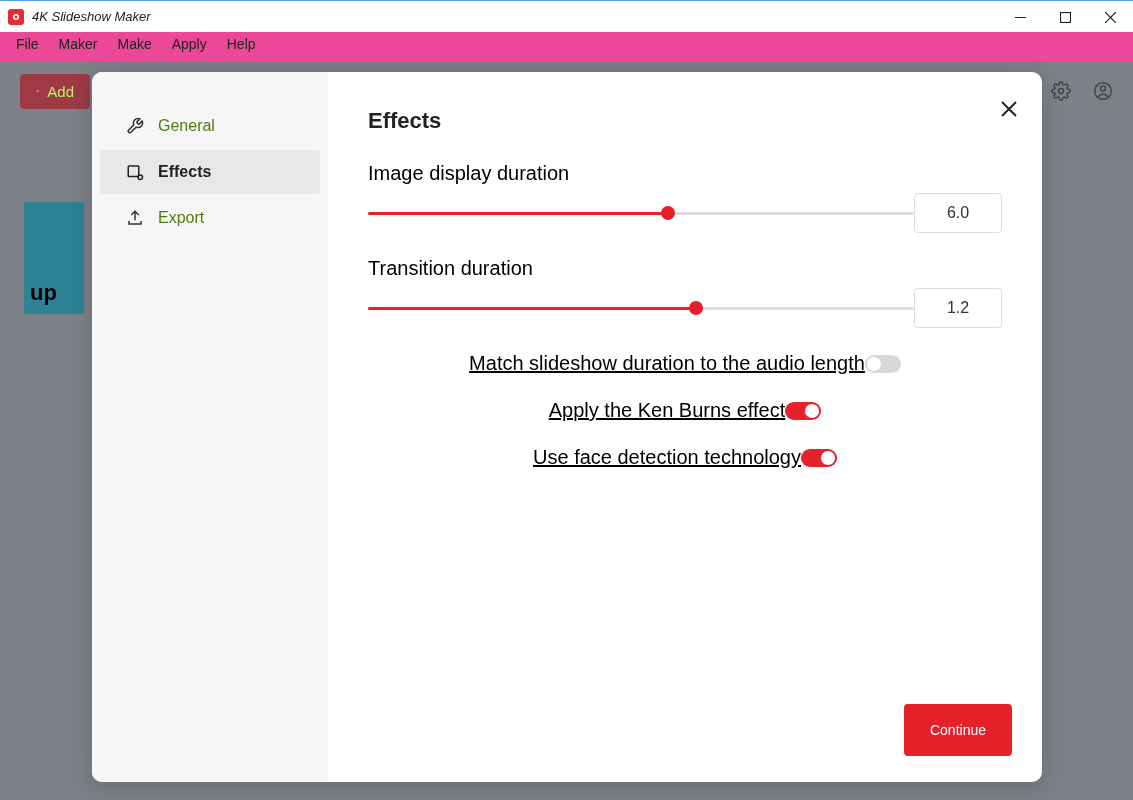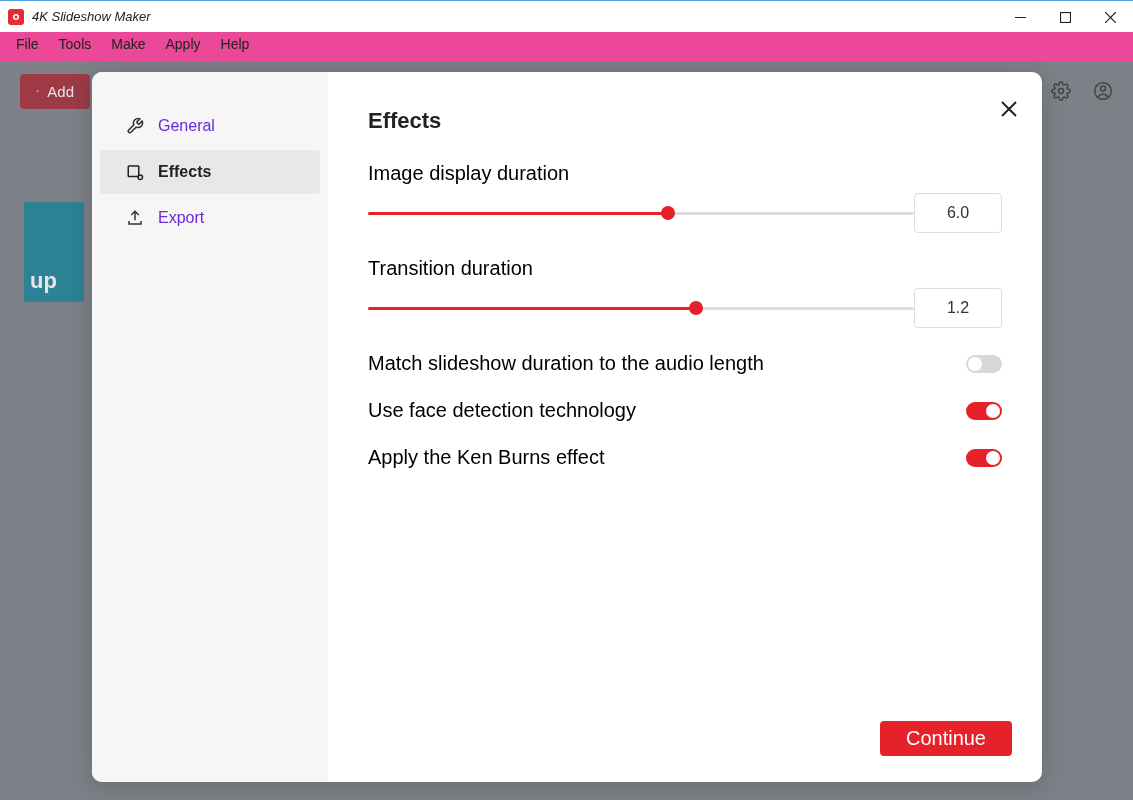--- a/index.html
+++ b/index.html
@@ -29,45 +29,45 @@
 
   .main {
     height: calc(800px - 62px); background: #7d8187; position: relative; overflow: hidden;
   }
 
   .toolbar-bg {
     height: 58px; background: #7d8187; display: flex; align-items: center; padding: 0 20px;
     justify-content: space-between;
   }
   .add-btn {
-    background: #9d3a46; color: #e5e5e5; padding: 9px 16px; border-radius: 4px;
+    background: #9d3a46; color: #bef264; padding: 9px 16px; border-radius: 4px;
     display: flex; align-items: center; gap: 8px; font-size: 15px; cursor: pointer;
     width: 70px; overflow: hidden; white-space: nowrap;
   }
   .toolbar-right { display: flex; gap: 22px; align-items: center; color: #444; }
   .toolbar-icon { width: 20px; height: 20px; cursor: pointer; }
 
   .thumb {
-    position: absolute; left: 24px; top: 140px; width: 60px; height: 100px;
+    position: absolute; left: 24px; top: 140px; width: 60px; height: 112px;
     background: #2d8296; display: flex; align-items: flex-end; justify-content: flex-start;
-    padding: 8px 6px; color: #e5e5e5; font-weight: 700; font-size: 22px; border-radius: 2px;
+    padding: 8px 6px; color: #000000; font-weight: 700; font-size: 22px; border-radius: 2px;
     overflow: hidden;
   }
 
   .dialog {
     position: absolute; left: 92px; top: 10px; width: 950px; height: 710px;
     background: #fff; border-radius: 10px; box-shadow: 0 4px 24px rgba(0,0,0,.18);
     display: flex; overflow: hidden;
   }
   .sidebar {
     width: 236px; background: #f6f6f7; padding-top: 32px; display: flex; flex-direction: column;
   }
   .side-item {
     display: flex; align-items: center; gap: 14px; padding: 13px 16px 13px 26px;
-    margin: 0 8px 2px 8px; border-radius: 4px; font-size: 16px; color: #6d28d9; cursor: pointer;
+    margin: 0 8px 2px 8px; border-radius: 4px; font-size: 16px; color: #4d7c0f; cursor: pointer;
   }
   .side-item.active { background: #e8e8ea; font-weight: 600; color: #222; }
   .side-item svg { width: 18px; height: 18px; flex-shrink: 0; }
 
   .panel {
     flex: 1; position: relative; padding: 36px 40px 30px 40px; display: flex; flex-direction: column;
   }
   .close-x {
     position: absolute; right: 24px; top: 28px; cursor: pointer; width: 18px; height: 18px;
     color: #222;
@@ -89,38 +89,38 @@
   .slider-thumb {
     width: 14px; height: 14px; background: #e62129; border-radius: 50%;
     position: absolute; top: 50%; transform: translate(-50%, -50%);
   }
   .value-box {
     width: 88px; height: 40px; border: 1px solid #ddd; border-radius: 4px;
     display: flex; align-items: center; justify-content: center; font-size: 16px; color: #333;
   }
 
   .toggle-row {
-    display: flex; align-items: center; justify-content: space-between; margin-bottom: 24px;
+    display: flex; align-items: center; justify-content: center; margin-bottom: 24px; text-decoration: underline;
   }
   .toggle-row .setting-label { margin-bottom: 0; }
   .toggle {
     width: 36px; height: 18px; border-radius: 10px; position: relative; cursor: pointer;
   }
   .toggle.off { background: #d8d8d8; }
   .toggle.on { background: #e62129; }
   .toggle-knob {
     width: 14px; height: 14px; background: #fff; border-radius: 50%; position: absolute;
     top: 2px;
   }
   .toggle.off .toggle-knob { left: 2px; }
   .toggle.on .toggle-knob { right: 2px; }
 
   .continue-btn {
     position: absolute; right: 30px; bottom: 26px; background: #e62129; color: #fff;
-    padding: 6px 26px; border-radius: 4px; font-size: 20px; cursor: pointer; border: none;
+    padding: 18px 26px; border-radius: 4px; font-size: 14px; cursor: pointer; border: none;
   }
 </style>
 </head>
 <body>
 
 <div class="title-bar">
   <div class="app-icon">
     <svg viewBox="0 0 10 10">
         <rect x="0" y="0" width="10" height="10" fill="#e52b34"></rect>
         <circle cx="5" cy="5" r="3" fill="#fff"></circle>
@@ -143,21 +143,21 @@
       <svg viewBox="0 0 11 11">
           <line x1="0" y1="0" x2="11" y2="11" stroke="#222" stroke-width="1.2"></line>
           <line x1="11" y1="0" x2="0" y2="11" stroke="#222" stroke-width="1.2"></line>
         </svg>
     </div>
   </div>
 </div>
 
 <div class="menu-bar">
   <div class="menu-item">File</div>
-  <div class="menu-item">Tools</div>
+  <div class="menu-item">Maker</div>
   <div class="menu-item">Make</div>
   <div class="menu-item">Apply</div>
   <div class="menu-item">Help</div>
 </div>
 
 <div class="main">
 
   <div class="toolbar-bg">
     <div class="add-btn">
       <svg width="14" height="14" viewBox="0 0 14 14">
@@ -243,29 +243,29 @@
       </div>
 
       <div class="toggle-row">
         <div class="setting-label">Match slideshow duration to the audio length</div>
         <div class="toggle off" id="tog1">
             <div class="toggle-knob"></div>
           </div>
       </div>
 
       <div class="toggle-row">
+        <div class="setting-label">Apply the Ken Burns effect</div>
+        <div class="toggle on" id="tog2">
+            <div class="toggle-knob"></div>
+          </div>
+      </div>
+
+      <div class="toggle-row">
         <div class="setting-label">Use face detection technology</div>
         <div class="toggle on" id="tog3">
             <div class="toggle-knob"></div>
           </div>
       </div>
 
-      <div class="toggle-row">
-        <div class="setting-label">Apply the Ken Burns effect</div>
-        <div class="toggle on" id="tog2">
-            <div class="toggle-knob"></div>
-          </div>
-      </div>
-
       <button class="continue-btn">Continue</button>
     </div>
   </div>
 </div>
 
 </body></html>

